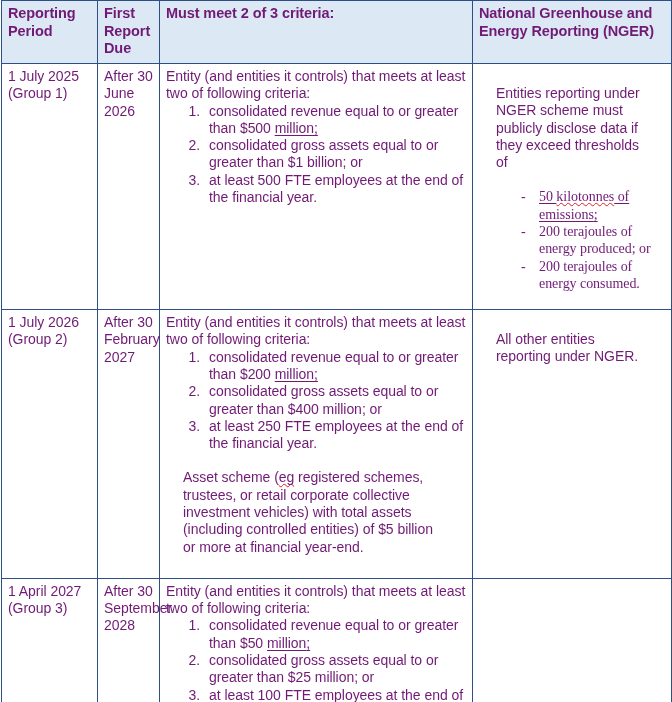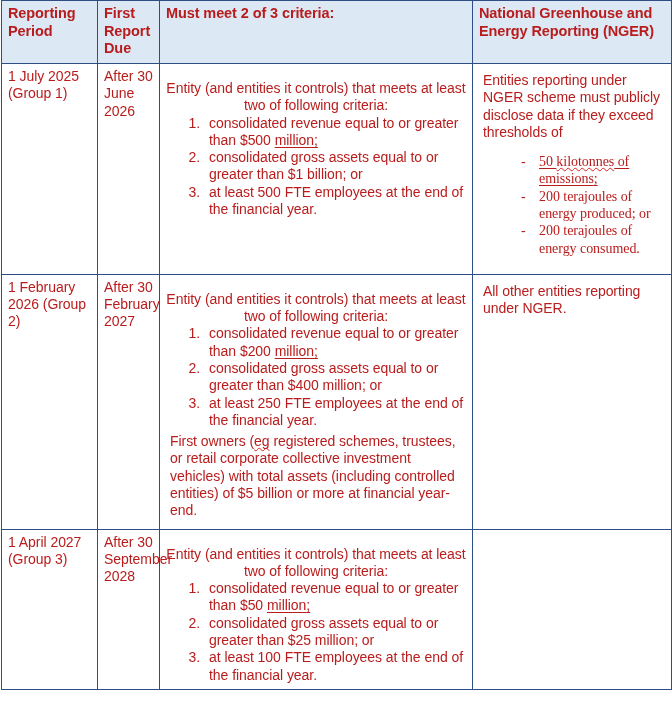--- a/index.html
+++ b/index.html
@@ -20,21 +20,21 @@
     table-layout: fixed;
     width: 670px;
     margin: 0 1px;
   }
 
   table.reporting-table th,
   table.reporting-table td {
     border: 1px solid #2d4f85;
     vertical-align: top;
     padding: 4px 6px 5px 6px;
-    color: #b91c1c;
+    color: #701a75;
     text-align: left;
   }
 
   thead th {
     background: #dce9f5;
     font-weight: bold;
     font-size: 14.5px;
     line-height: 1.22;
     letter-spacing: -0.1px;
   }
@@ -46,21 +46,21 @@
     font-weight: normal;
     letter-spacing: -0.05px;
   }
 
   
   col.c-period  { width: 96px; }
   col.c-due     { width: 62px; }
   col.c-crit    { width: 313px; }
   col.c-nger    { width: 199px; }
 
-  .intro-line { margin: 12px 0 0 0; text-align: center; }
+  .intro-line { margin: 0 0 0 0; }
 
   ol.criteria {
     margin: 0 0 0 0;
     padding-left: 38px;
     list-style-position: outside;
   }
   ol.criteria > li {
     margin: 0;
     padding-left: 5px;
     line-height: 1.235;
@@ -81,21 +81,21 @@
     padding-left: 18px;
     line-height: 1.235;
   }
   ul.dashes > li::before {
     content: "-";
     position: absolute;
     left: 0;
     top: 0;
   }
 
-  .para { margin: 4px; }
+  .para { margin: 17px; }
 
   b, strong { font-weight: normal; }
 
   .ul-link {
     text-decoration: underline;
     text-underline-offset: 1.5px;
     text-align: right;
   }
 
   
@@ -143,30 +143,30 @@
         <div class="para">Entities reporting under NGER scheme must publicly disclose data if they exceed thresholds of</div>
         <ul class="dashes">
           <li><span class="ul-link">50 </span><span class="ul-link spell">kilotonnes</span><span class="ul-link"> of emissions</span><span class="ul-link">;</span></li>
           <li>200 terajoules of energy produced; or</li>
           <li>200 terajoules of energy consumed.</li>
         </ul>
       </td>
     </tr>
 
     <tr>
-      <td>1 February 2026 (Group 2)</td>
+      <td>1 July 2026 (Group 2)</td>
       <td>After 30 February 2027</td>
       <td>
         <div class="intro-line">Entity (and entities it controls) that meets at least two of following criteria:</div>
         <ol class="criteria">
           <li><span>consolidated revenue equal to or greater than </span><b>$200 </b><b class="ul-link">million</b><span class="ul-link">;</span></li>
           <li><span>consolidated gross assets equal to or greater than </span><b>$400 million</b><span>; or</span></li>
           <li><span>at least </span><b>250 FTE employees</b><span> at the end of the financial year.</span></li>
         </ol>
-        <div class="para"><span>First owners (</span><span class="spell">eg</span><span> registered schemes, trustees, or retail corporate collective investment vehicles) with total assets (including controlled entities) of $5 billion or more at financial year-end.</span></div>
+        <div class="para"><span>Asset scheme (</span><span class="spell">eg</span><span> registered schemes, trustees, or retail corporate collective investment vehicles) with total assets (including controlled entities) of $5 billion or more at financial year-end.</span></div>
       </td>
       <td class="nger-cell">
         <div class="para">All other entities reporting under NGER.</div>
       </td>
     </tr>
 
     <tr>
       <td>1 April 2027 (Group 3)</td>
       <td>After 30 September 2028</td>
       <td>

